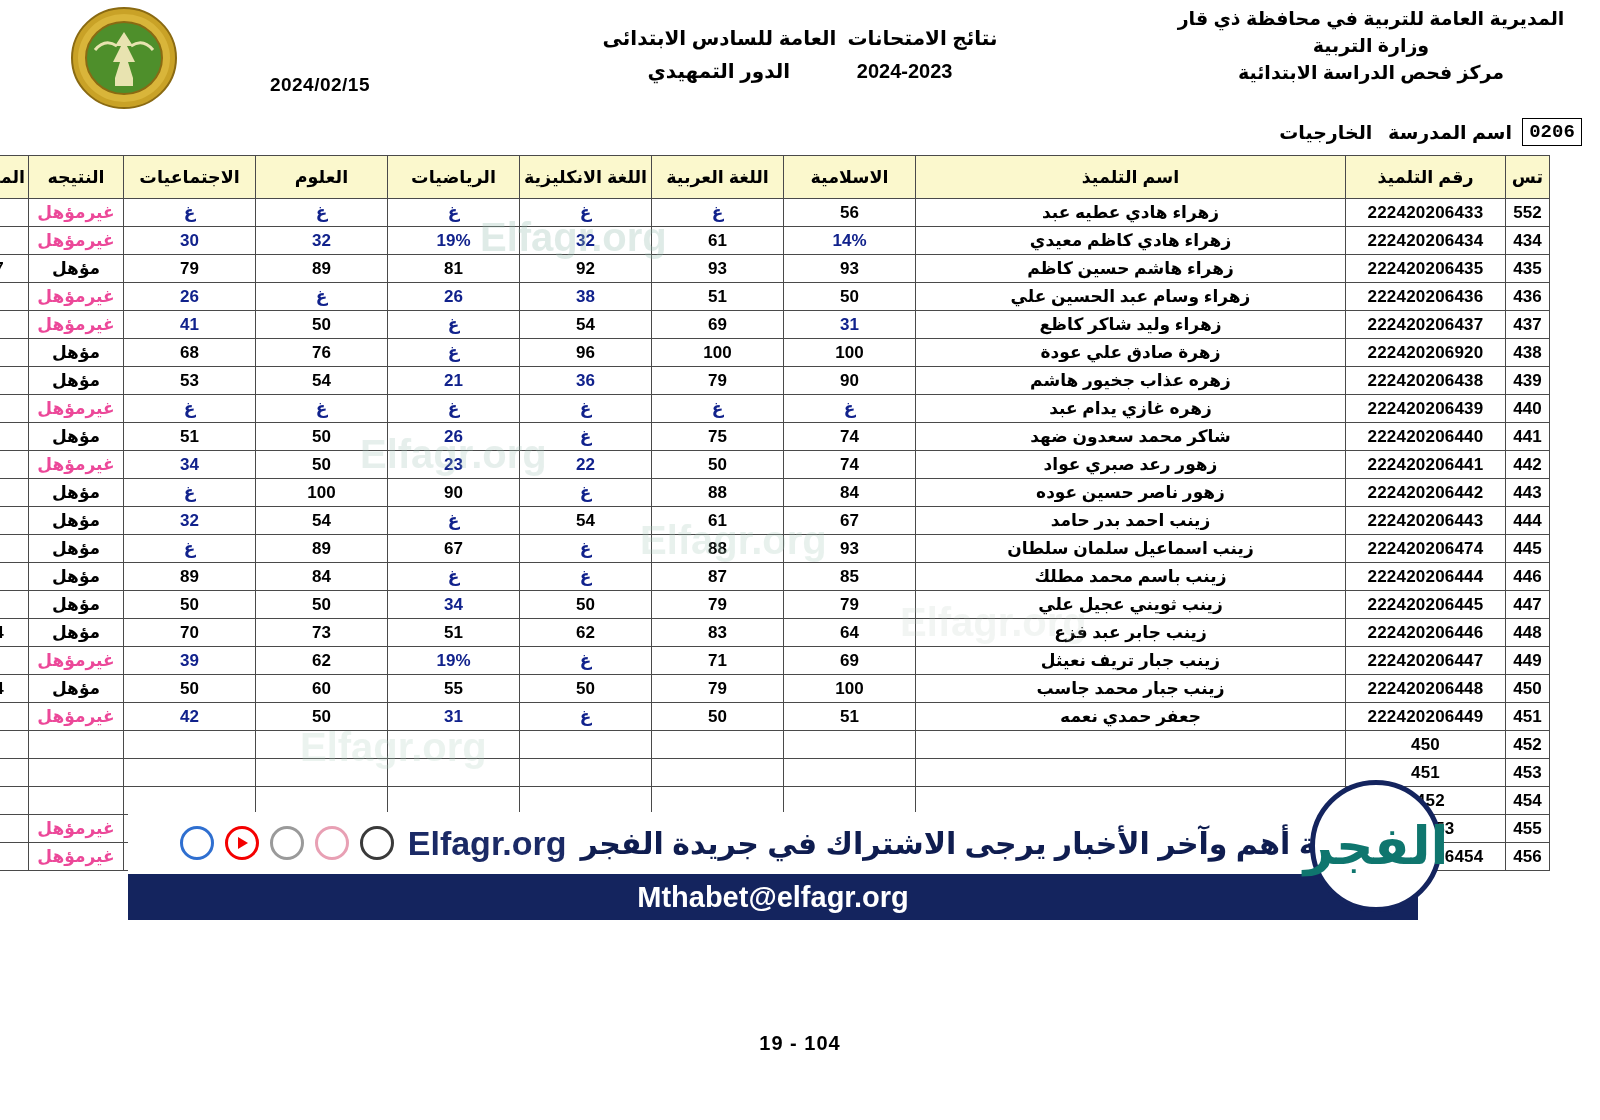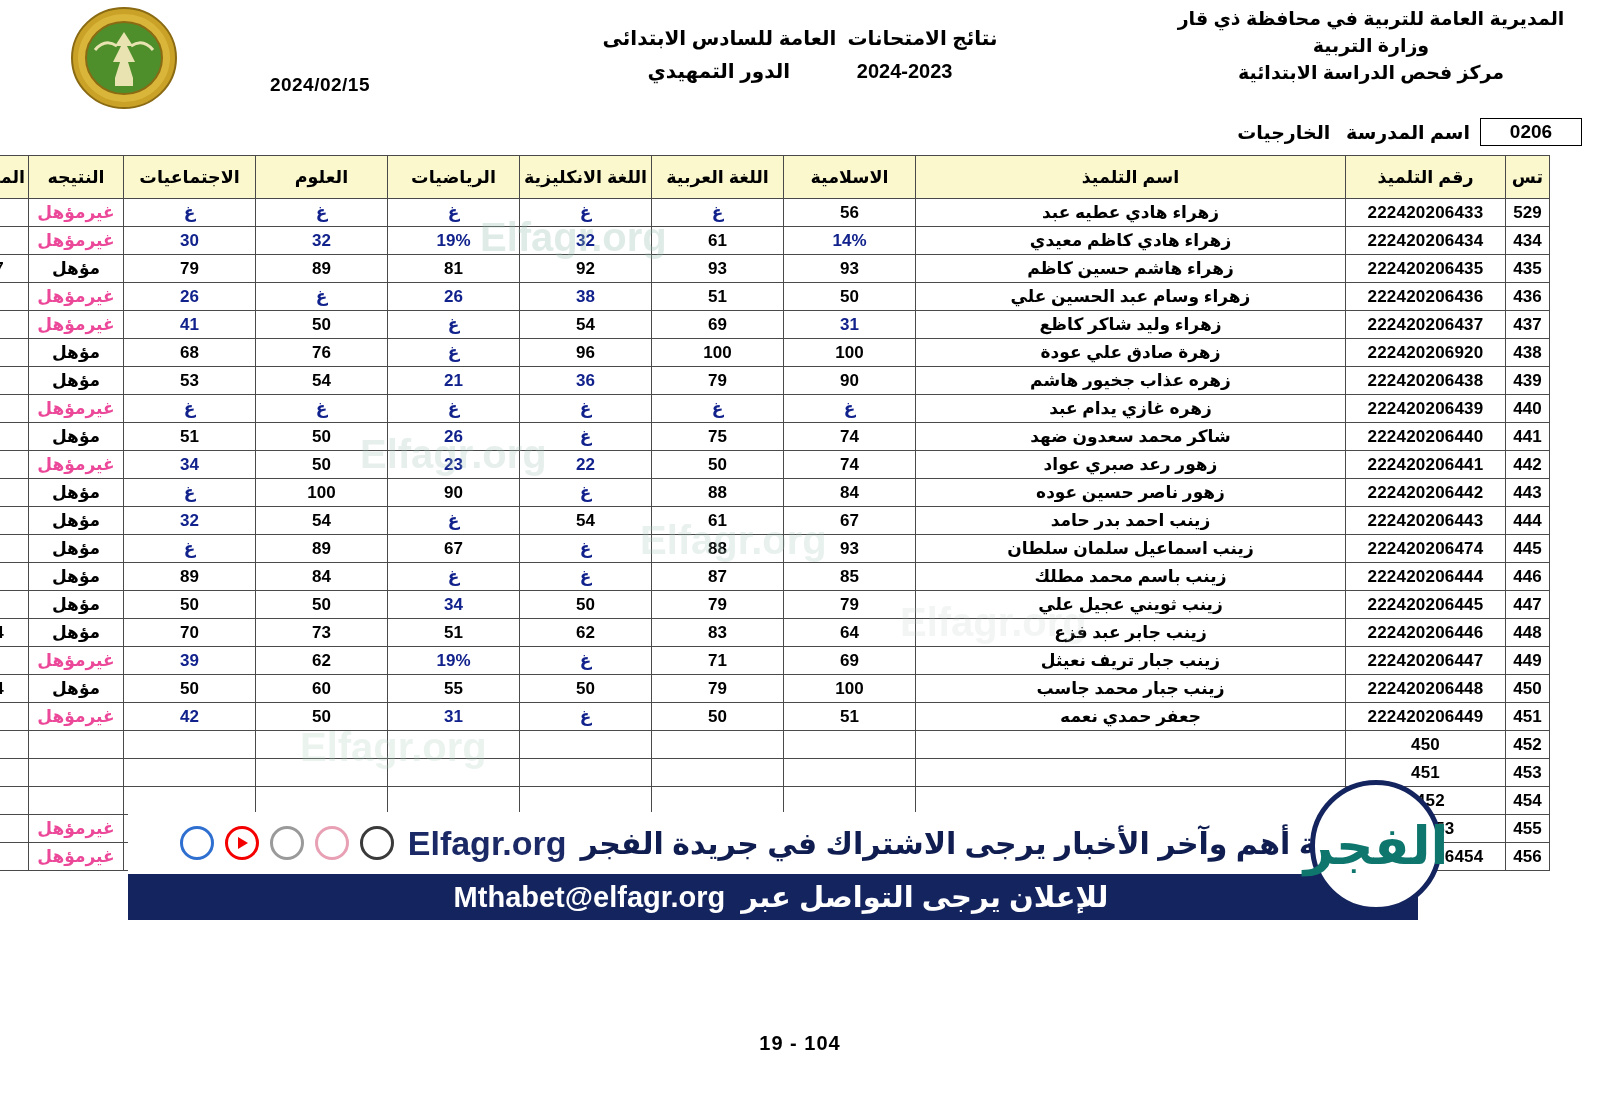--- a/index.html
+++ b/index.html
@@ -66,25 +66,26 @@
   }
 
   .school-row{
     position:absolute;
     top:118px; right:18px;
     display:flex;align-items:center;gap:10px;
     direction:rtl;
   }
   .school-code{
     border:1.5px solid #000;
-    padding:2px 23px;
+    padding:2px 2px;
     font-size:19px;font-weight:bold;
     direction:ltr;
     min-width:54px;text-align:center;
     background:#fff;
+    font-family:Liberation Mono, monospace;
   }
   .school-label{
     font-size:19px;font-weight:bold;white-space:pre;
   }
 
   
   .table-wrap{
     position:absolute;
     top:155px; right:50px;
     width:1490px;
@@ -299,21 +300,21 @@
         <th>الرياضيات</th>
         <th>العلوم</th>
         <th>الاجتماعيات</th>
         <th>النتيجه</th>
         <th>المجموع</th>
 
       </tr>
     </thead>
     <tbody id="results-body">
         <tr>
-          <td class="cell-ts">529</td>
+          <td class="cell-ts">552</td>
           <td class="cell-num">222420206433</td>
           <td class="cell-name">زهراء هادي عطيه عبد</td>
           <td>56</td>
           <td class="hl blue">غ</td>
           <td class="hl blue">غ</td>
           <td class="hl blue">غ</td>
           <td class="hl blue">غ</td>
           <td class="hl blue">غ</td>
           <td class="hl res-fail">غيرمؤهل</td>
           <td>0</td>
@@ -635,19 +636,18 @@
     <span class="ic ic-yt">
         <b></b>
       </span>
     <span class="ic ic-x">✕</span>
     <span class="ic ic-ig">◉</span>
     <span class="ic ic-tt">♪</span>
   </span>
 </div>
 
 <div class="ad-banner">
-  <span>للإعلان يرجى التواصل عبر</span>
   <span class="em">Mthabet@elfagr.org</span>
 </div>
 
 <div class="logo-badge">الفجر</div>
 
 <div class="page-footer">19 - 104</div>
 
 </body></html>

